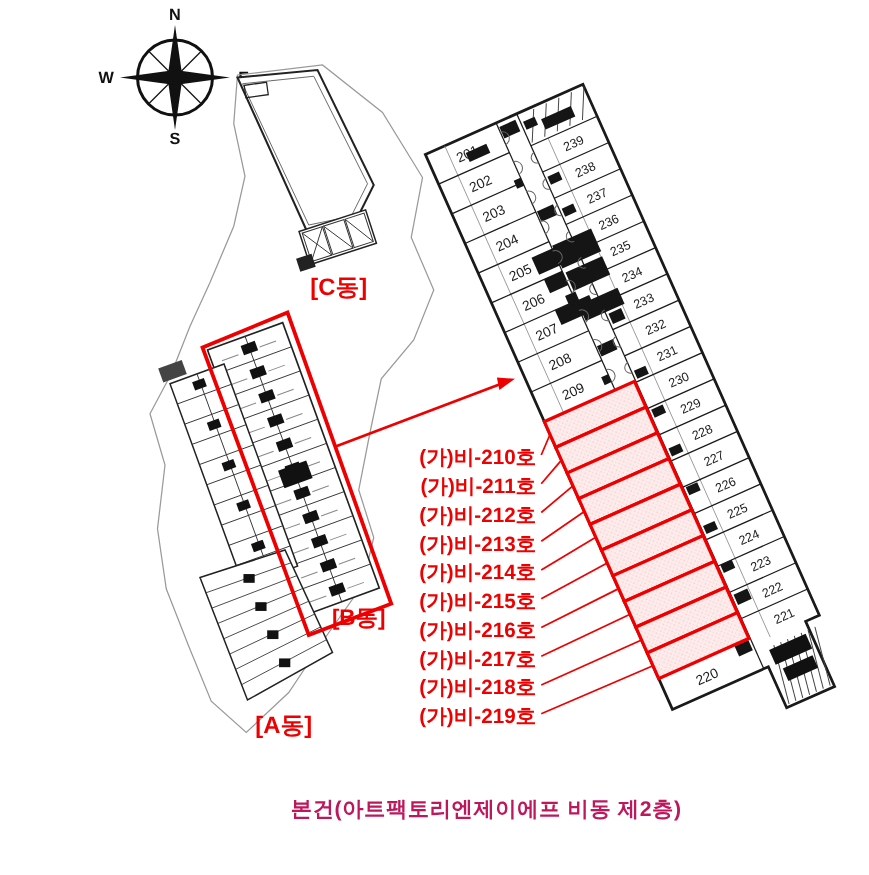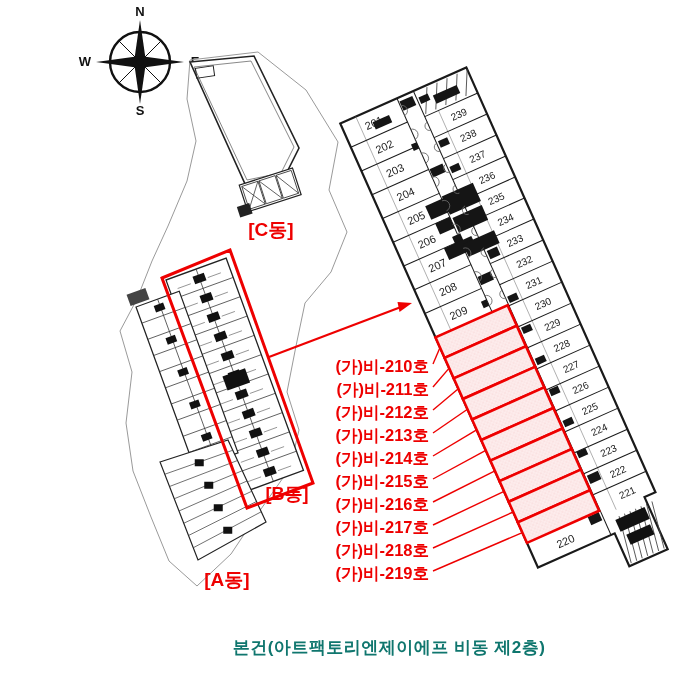--- a/index.html
+++ b/index.html
@@ -316,13 +316,13 @@
       <text x="429" y="509.5" font-size="16.5" text-anchor="end" fill="#ee0000" font-weight="bold">(가)비-216호</text>
       <line x1="433" y1="525" x2="504.066425" y2="491.45212499999997" stroke="#ee0000" stroke-width="1.4"></line>
       <text x="429" y="532.5" font-size="16.5" text-anchor="end" fill="#ee0000" font-weight="bold">(가)비-217호</text>
       <line x1="433" y1="548" x2="513.217175" y2="512.0058750000001" stroke="#ee0000" stroke-width="1.4"></line>
       <text x="429" y="555.5" font-size="16.5" text-anchor="end" fill="#ee0000" font-weight="bold">(가)비-218호</text>
       <line x1="433" y1="571" x2="522.367925" y2="532.559625" stroke="#ee0000" stroke-width="1.4"></line>
       <text x="429" y="578.5" font-size="16.5" text-anchor="end" fill="#ee0000" font-weight="bold">(가)비-219호</text>
     </g>
 </svg>
 
-<div id="caption" style="color: #0f766e;">본건(아트팩토리엔제이에프 비동 제2층)</div>
+<div id="caption" style="color: #be185d;">본건(아트팩토리엔제이에프 비동 제2층)</div>
 
 </body></html>

